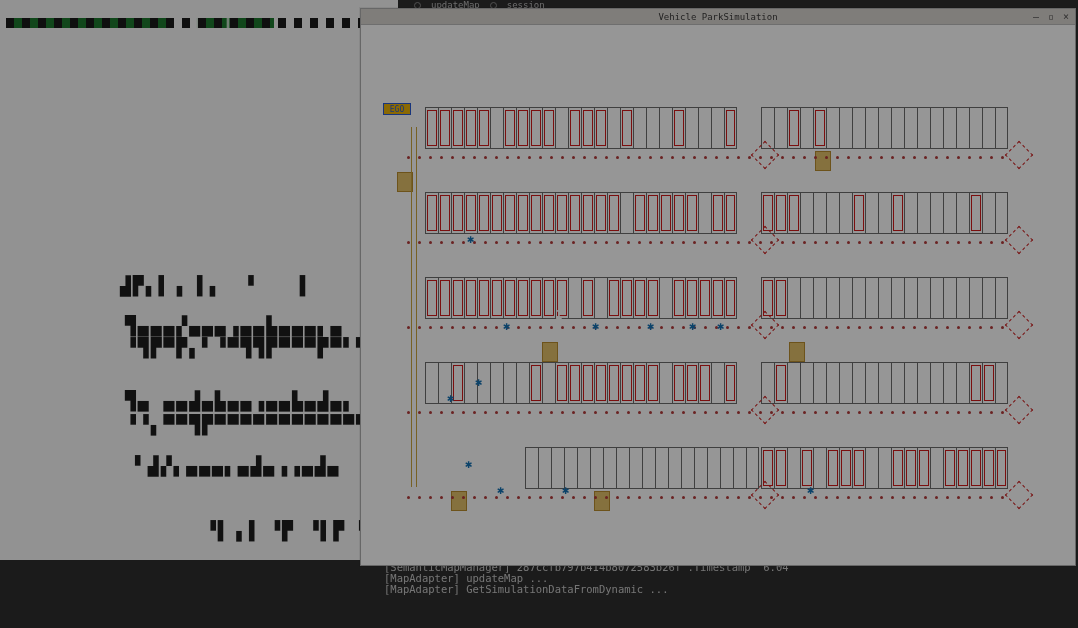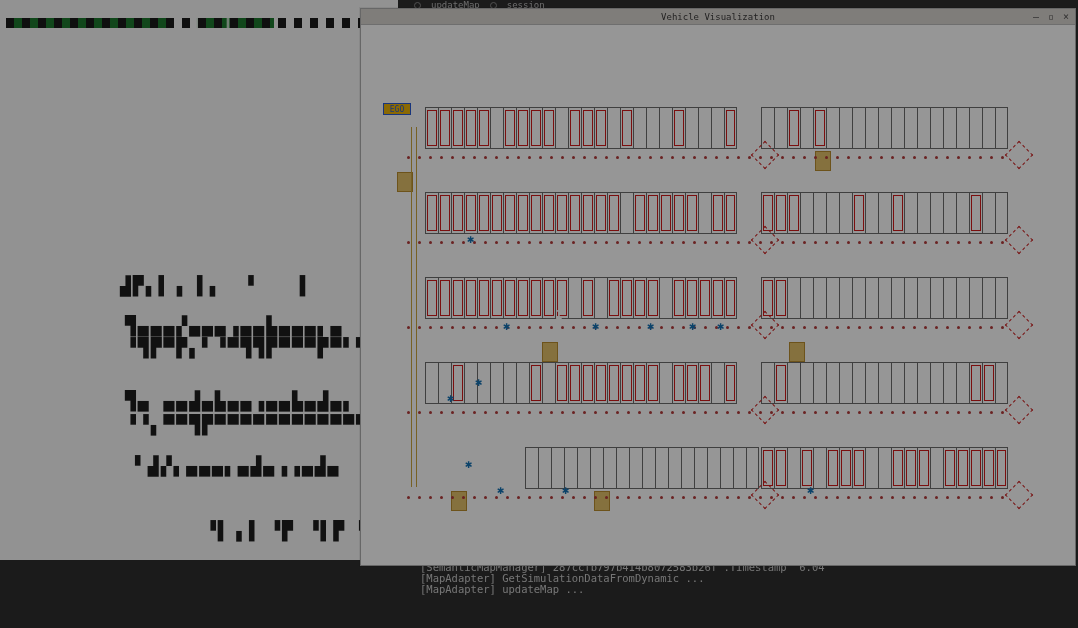--- a/index.html
+++ b/index.html
@@ -68,21 +68,21 @@
   position:absolute;
   left:380px; bottom:0;
   right:0;
   height:68px;
   background:#2e2e2e;
   color:#c8c8c8;
   font-size:10.5px;
   line-height:1.05;
   padding:2px 4px;
 }
-.terminal .line { white-space:pre;margin-left:36px; }
+.terminal .line { white-space:pre; }
 
 
 .viz-window {
   position:absolute;
   left:360px; top:8px;
   width:716px; height:558px;
   background:#ffffff;
   border:1px solid #b0b0b0;
   box-shadow:0 0 0 1px #00000010;
 }
@@ -229,27 +229,27 @@
 <div class="right-back"></div>
 <div class="tab-row">
   <span class="tab-dot"></span>
   <span class="tab-label">updateMap</span>
   <span class="tab-dot"></span>
   <span class="tab-label">session</span>
 </div>
 
 <div class="terminal">
   <div class="line">[SemanticMapManager] 287ccfb797b414b8072583b26f .Timestamp  6.04</div>
+  <div class="line">[MapAdapter] updateMap ...</div>
   <div class="line">[MapAdapter] GetSimulationDataFromDynamic ...</div>
-  <div class="line">[MapAdapter] updateMap ...</div>
 </div>
 
 <div class="viz-window">
   <div class="viz-titlebar">
-    <span>Vehicle Visualization</span>
+    <span>Vehicle ParkSimulation</span>
     <span class="win-btn btn-min">–</span>
     <span class="win-btn btn-max">▫</span>
     <span class="win-btn btn-close">×</span>
   </div>
 
   <div class="viz-canvas">
      <div class="ego-label">EGO</div>
      <div class="lot" id="lot">
         <div class="slot-row" style="top: 0px; left: 18px;">
           <div class="slot occ"></div>

